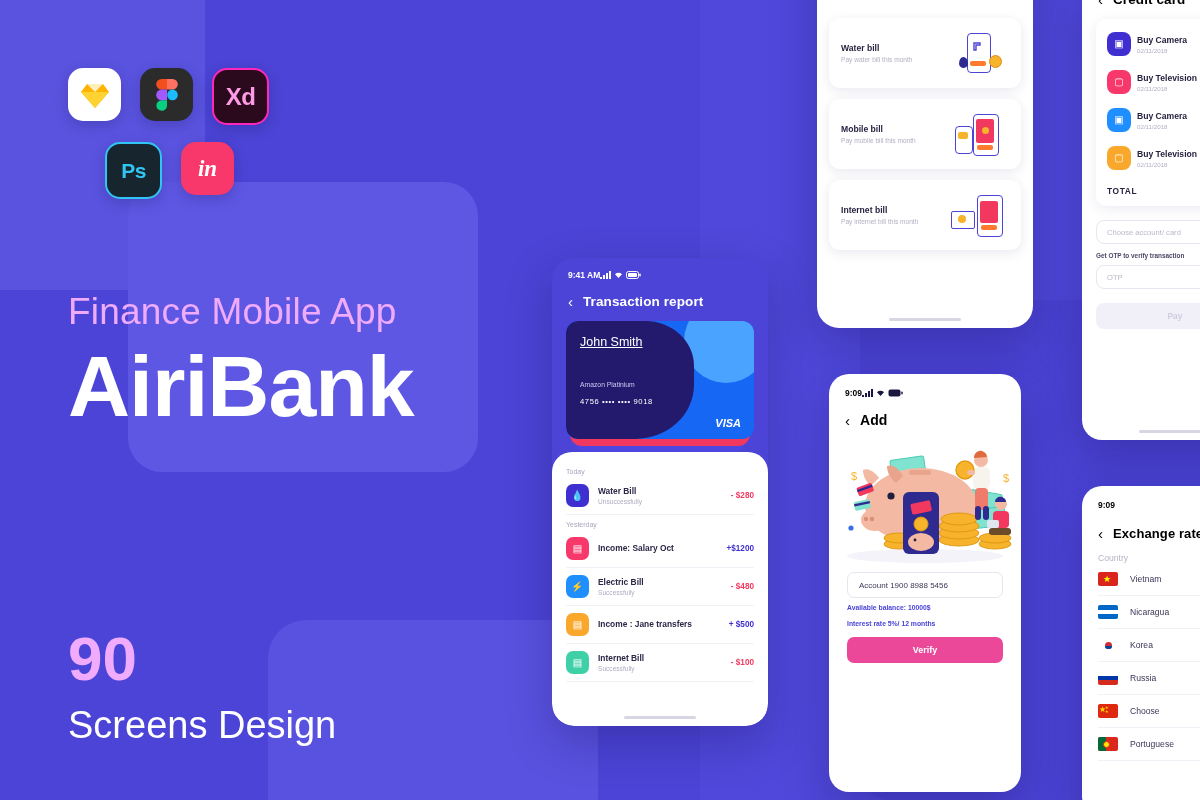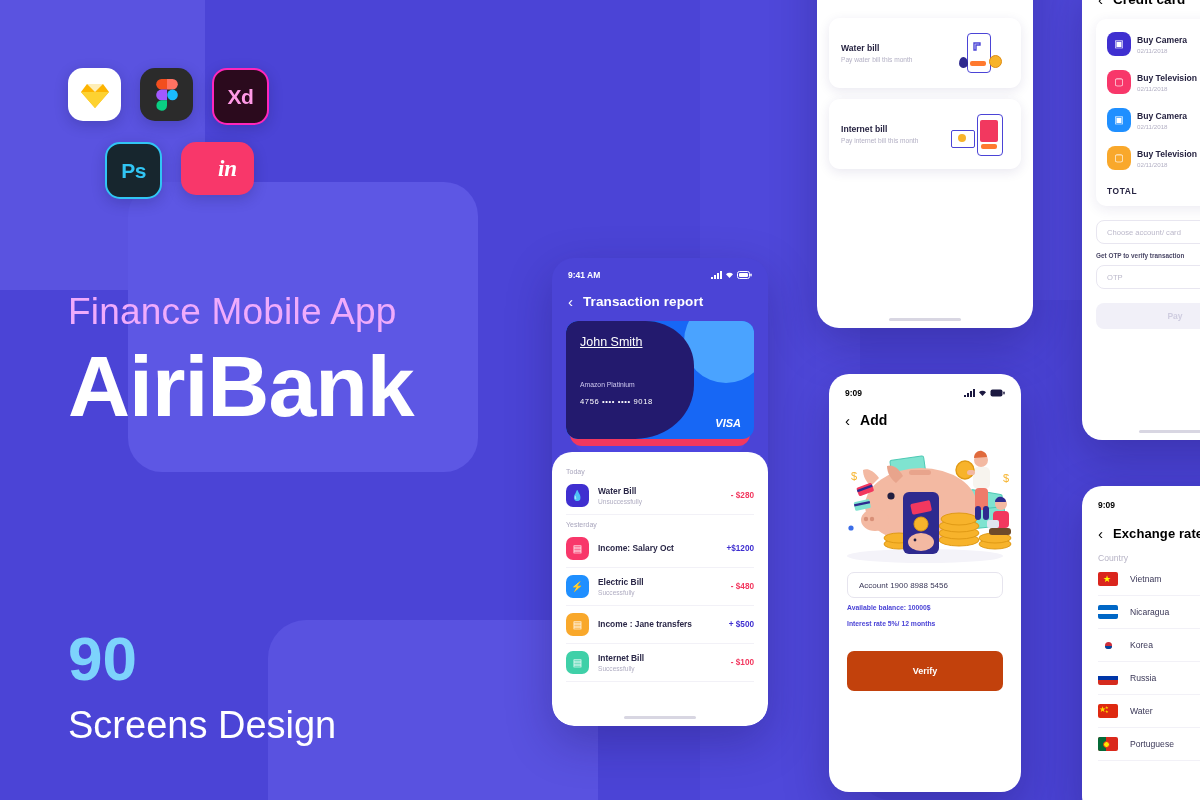--- a/index.html
+++ b/index.html
@@ -23,45 +23,45 @@
   .hero{position:absolute;left:68px;top:292px;z-index:6;}
   .hero-sub{
     color:#f0abfc;font-size:37px;font-weight:400;letter-spacing:.2px;
     line-height:1.1;white-space:nowrap;
   }
   .hero-title{
     color:#ffffff;font-size:86px;font-weight:700;letter-spacing:-1px;
     line-height:1.05;margin-top:8px;white-space:nowrap;
   }
   .count-block{position:absolute;left:68px;top:628px;z-index:6;}
-  .count-num{color:#7dd3fc;font-size:62px;font-weight:700;line-height:1;}
+  .count-num{color:#f0abfc;font-size:62px;font-weight:700;line-height:1;}
   .count-label{color:#fff;font-size:38px;font-weight:400;margin-top:16px;line-height:1;white-space:nowrap;}
 
   
   .tools{position:absolute;left:68px;top:68px;z-index:7;}
   .tool-row{display:flex;gap:19px;}
   .tool-row.second{margin-top:17px;margin-left:37px;}
   .tool{
     width:53px;height:53px;border-radius:15px;
     display:flex;align-items:center;justify-content:center;
     box-shadow:0 4px 14px rgba(20,16,70,.22);
     position:relative;font-weight:700;
   }
   .tool-sketch{background:#ffffff;}
   .tool-figma{background:#2b2b2b;}
   .tool-xd{background:#2b0a1d;border:2px solid #ff26bb;}
   .tool-ps{background:#17262e;border:2px solid #31c5f4;}
-  .tool-in{background:#f8376a;padding-left:20px;}
-  .tool-xd span{color:#ff9ae6;font-size:21px;letter-spacing:-.5px;}
+  .tool-in{background:#f8376a;}
+  .tool-xd span{color:#ff9ae6;font-size:24px;letter-spacing:-.5px;}
   .tool-ps span{color:#31c5f4;font-size:21px;letter-spacing:-.5px;}
   .tool-in span{color:#fff;font-size:23px;font-style:italic;font-family:"Liberation Serif",serif;}
 
   
   .phone{position:absolute;background:#fff;overflow:hidden;box-shadow:0 16px 46px rgba(25,18,90,.30);}
-  .status-bar{display:flex;align-items:center;justify-content:space-between;padding:0 16px;height:22px;}
+  .status-bar{display:flex;align-items:center;justify-content:flex-start;padding:0 16px;height:22px;}
   .status-time{font-size:8.5px;font-weight:700;}
   .status-icons{display:flex;align-items:center;gap:3px;}
   .nav-row{display:flex;align-items:center;gap:10px;padding:0 16px;}
   .nav-back{font-size:15px;line-height:1;font-weight:400;}
   .nav-title{font-size:13.5px;font-weight:700;letter-spacing:.1px;}
 
   
   #phone-transaction{left:552px;top:258px;width:216px;height:468px;border-radius:22px;background:#4b44d6;}
   #phone-transaction .status-bar{color:#fff;padding-top:6px;}
   #phone-transaction .nav-row{color:#fff;margin-top:8px;}
@@ -118,21 +118,21 @@
   #phone-add .status-bar{padding-top:8px;}
   #phone-add .nav-row{margin-top:8px;}
   .piggy-wrap{height:140px;position:relative;margin-top:4px;}
   .field{
     margin:0 18px 6px 18px;border:1px solid #e6e4ee;border-radius:7px;
     height:26px;display:flex;align-items:center;padding:0 11px;box-sizing:border-box;
     font-size:8px;color:#3b3858;
   }
   .hint{margin:0 18px 9px 18px;font-size:6.8px;font-weight:700;color:#4b44d6;}
   .btn-primary{
-    margin:24px 18px 0 18px;height:40px;border-radius:7px;background:#c2410c;
+    margin:10px 18px 0 18px;height:26px;border-radius:7px;background:#ec4899;
     display:flex;align-items:center;justify-content:center;color:#fff;font-size:9px;font-weight:700;
   }
 
   
   #phone-credit{left:1082px;top:-22px;width:186px;height:462px;border-radius:20px;background:#fff;}
   #phone-credit .nav-row{margin-top:14px;}
   .cc-list{margin:12px 14px 0 14px;background:#fff;border-radius:10px;box-shadow:0 3px 13px rgba(40,30,110,.09);padding:6px 11px;}
   .cc-item{display:flex;align-items:center;padding:7px 0;}
   .cc-ico{width:24px;height:24px;border-radius:8px;display:flex;align-items:center;justify-content:center;flex:0 0 auto;}
   .cc-ico span{color:#fff;font-size:10px;line-height:1;}
@@ -226,20 +226,34 @@
           <div class="ph-mini" style="left:18px;top:2px;width:22px;height:38px;"></div>
           <svg style="position:absolute;left:24px;top:10px;" width="12" height="12" viewBox="0 0 12 12">
             <path d="M1 2h6v2H3v5H1z" fill="none" stroke="#4b44d6" stroke-width="1.4"></path>
           </svg>
           <div class="bar-orange" style="left:21px;top:30px;width:16px;height:5px;"></div>
           <div class="drop" style="left:10px;top:26px;"></div>
           <div class="dot-coin" style="left:40px;top:24px;width:13px;height:13px;border:1.5px solid #e08c12;box-sizing:border-box;"></div>
         </div>
       </div>
 
+      <div class="bill-card">
+        <div class="bill-texts">
+          <div class="bill-title">Mobile bill</div>
+          <div class="bill-sub">Pay mobile bill this month</div>
+        </div>
+        <div class="bill-art">
+          <div class="ph-mini" style="left:6px;top:14px;width:16px;height:26px;"></div>
+          <div class="bar-orange" style="left:9px;top:20px;width:10px;height:7px;background:#f7b32b;"></div>
+          <div class="ph-mini" style="left:24px;top:2px;width:24px;height:40px;"></div>
+          <div style="position:absolute;left:27px;top:7px;width:18px;height:24px;background:#f2385f;border-radius:2px;"></div>
+          <div class="dot-coin" style="left:33px;top:15px;width:7px;height:7px;"></div>
+          <div class="bar-orange" style="left:28px;top:33px;width:16px;height:5px;"></div>
+        </div>
+      </div>
 
       <div class="bill-card">
         <div class="bill-texts">
           <div class="bill-title">Internet bill</div>
           <div class="bill-sub">Pay internet bill this month</div>
         </div>
         <div class="bill-art">
           <div style="position:absolute;left:2px;top:18px;width:22px;height:16px;border:1.4px solid #4b44d6;border-radius:2px;background:#fff;"></div>
           <div class="dot-coin" style="left:9px;top:22px;width:8px;height:8px;"></div>
           <div class="ph-mini" style="left:28px;top:2px;width:24px;height:40px;"></div>
@@ -546,21 +560,21 @@
         <div style="position:absolute;left:0;bottom:0;width:100%;height:33.4%;background:#d52b1e"></div>
       </div>
       <div class="ex-name">Russia</div>
     </div>
     <div class="ex-row">
       <div class="flag" style="background:#de2910">
         <span style="position:absolute;left:1px;top:0;color:#ffde00;font-size:8px;line-height:11px;">★</span>
         <span style="position:absolute;left:7px;top:1px;color:#ffde00;font-size:4px;line-height:6px;">★</span>
         <span style="position:absolute;left:7px;top:5px;color:#ffde00;font-size:4px;line-height:6px;">★</span>
       </div>
-      <div class="ex-name">Water</div>
+      <div class="ex-name">Choose</div>
     </div>
     <div class="ex-row">
       <div class="flag" style="background:#da291c">
         <div style="position:absolute;left:0;top:0;width:42%;height:100%;background:#046a38"></div>
         <div style="position:absolute;left:5px;top:3.5px;width:7px;height:7px;border-radius:50%;background:#ffe900;border:1px solid #da291c;box-sizing:border-box"></div>
       </div>
       <div class="ex-name">Portuguese</div>
     </div>
   </div>
 

